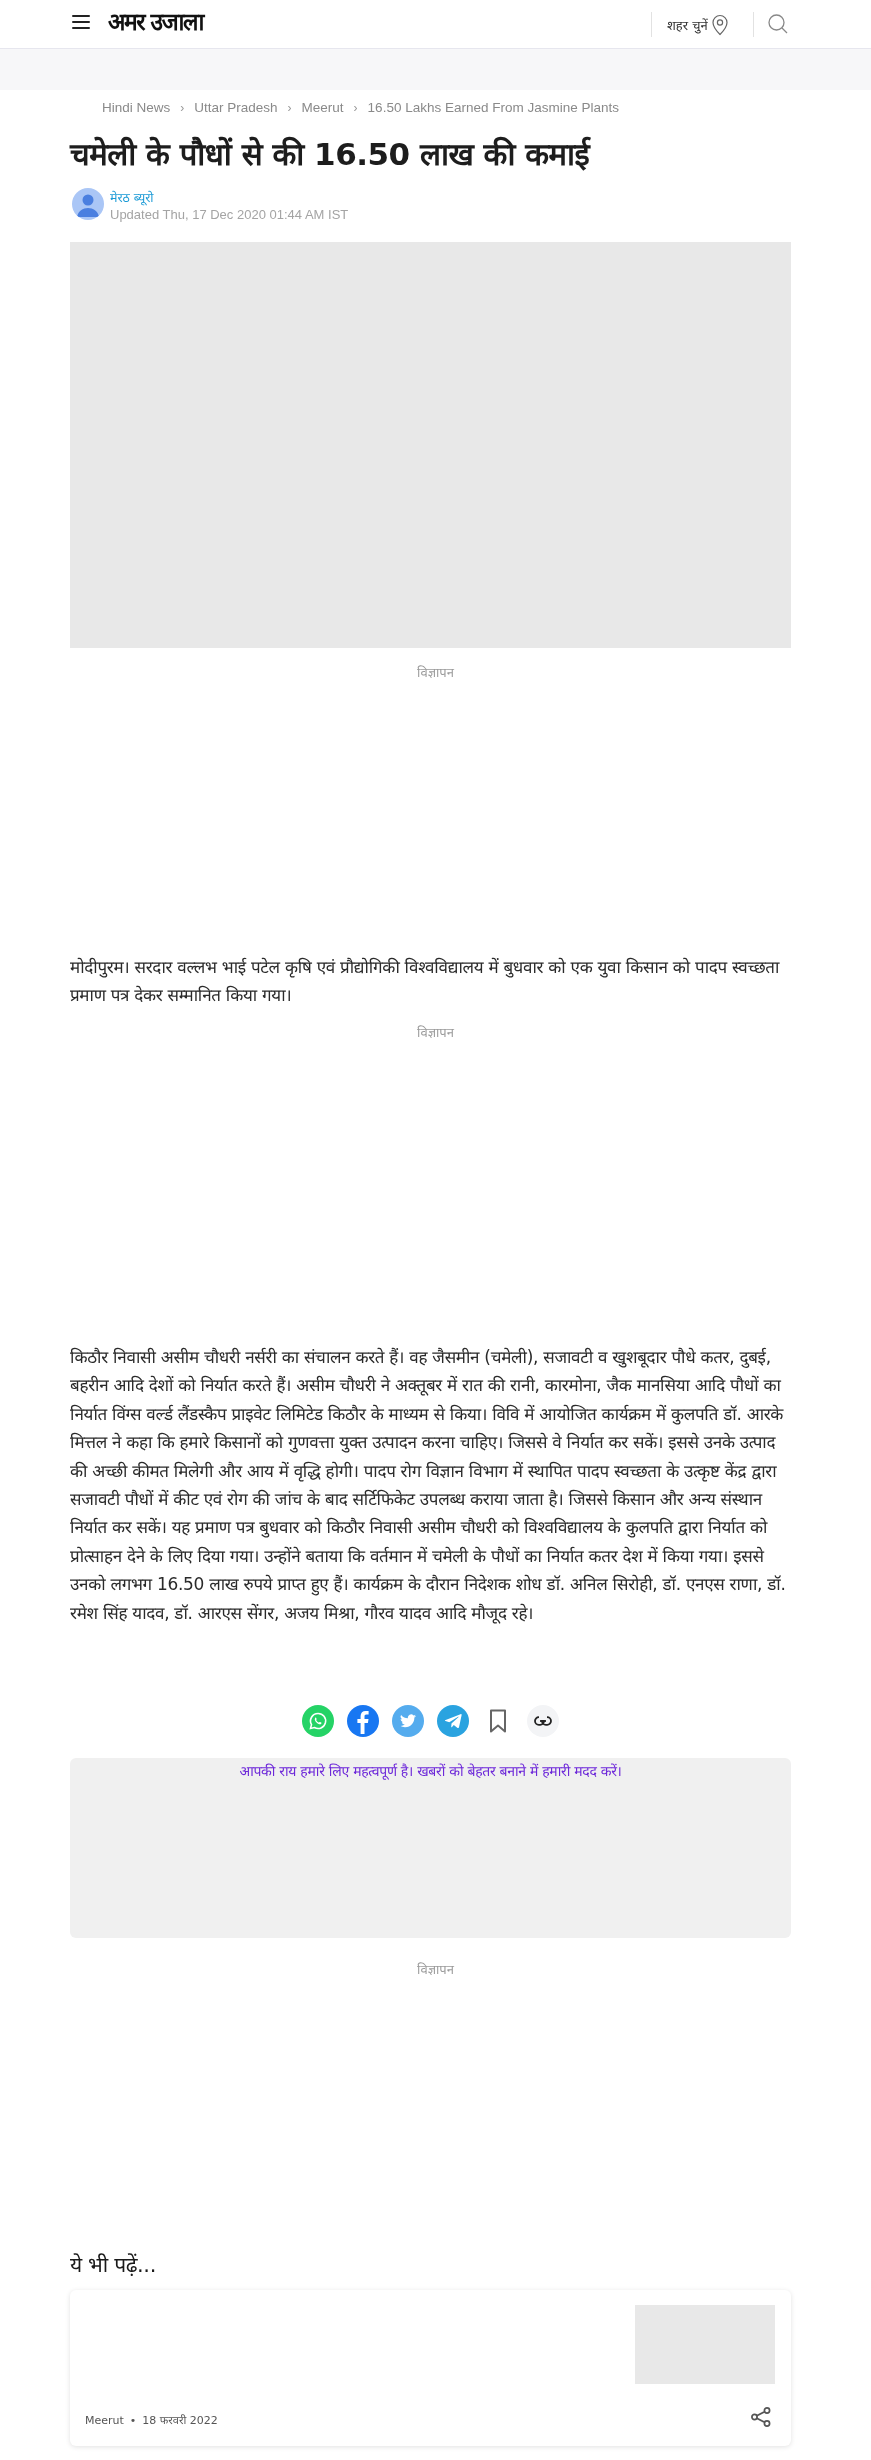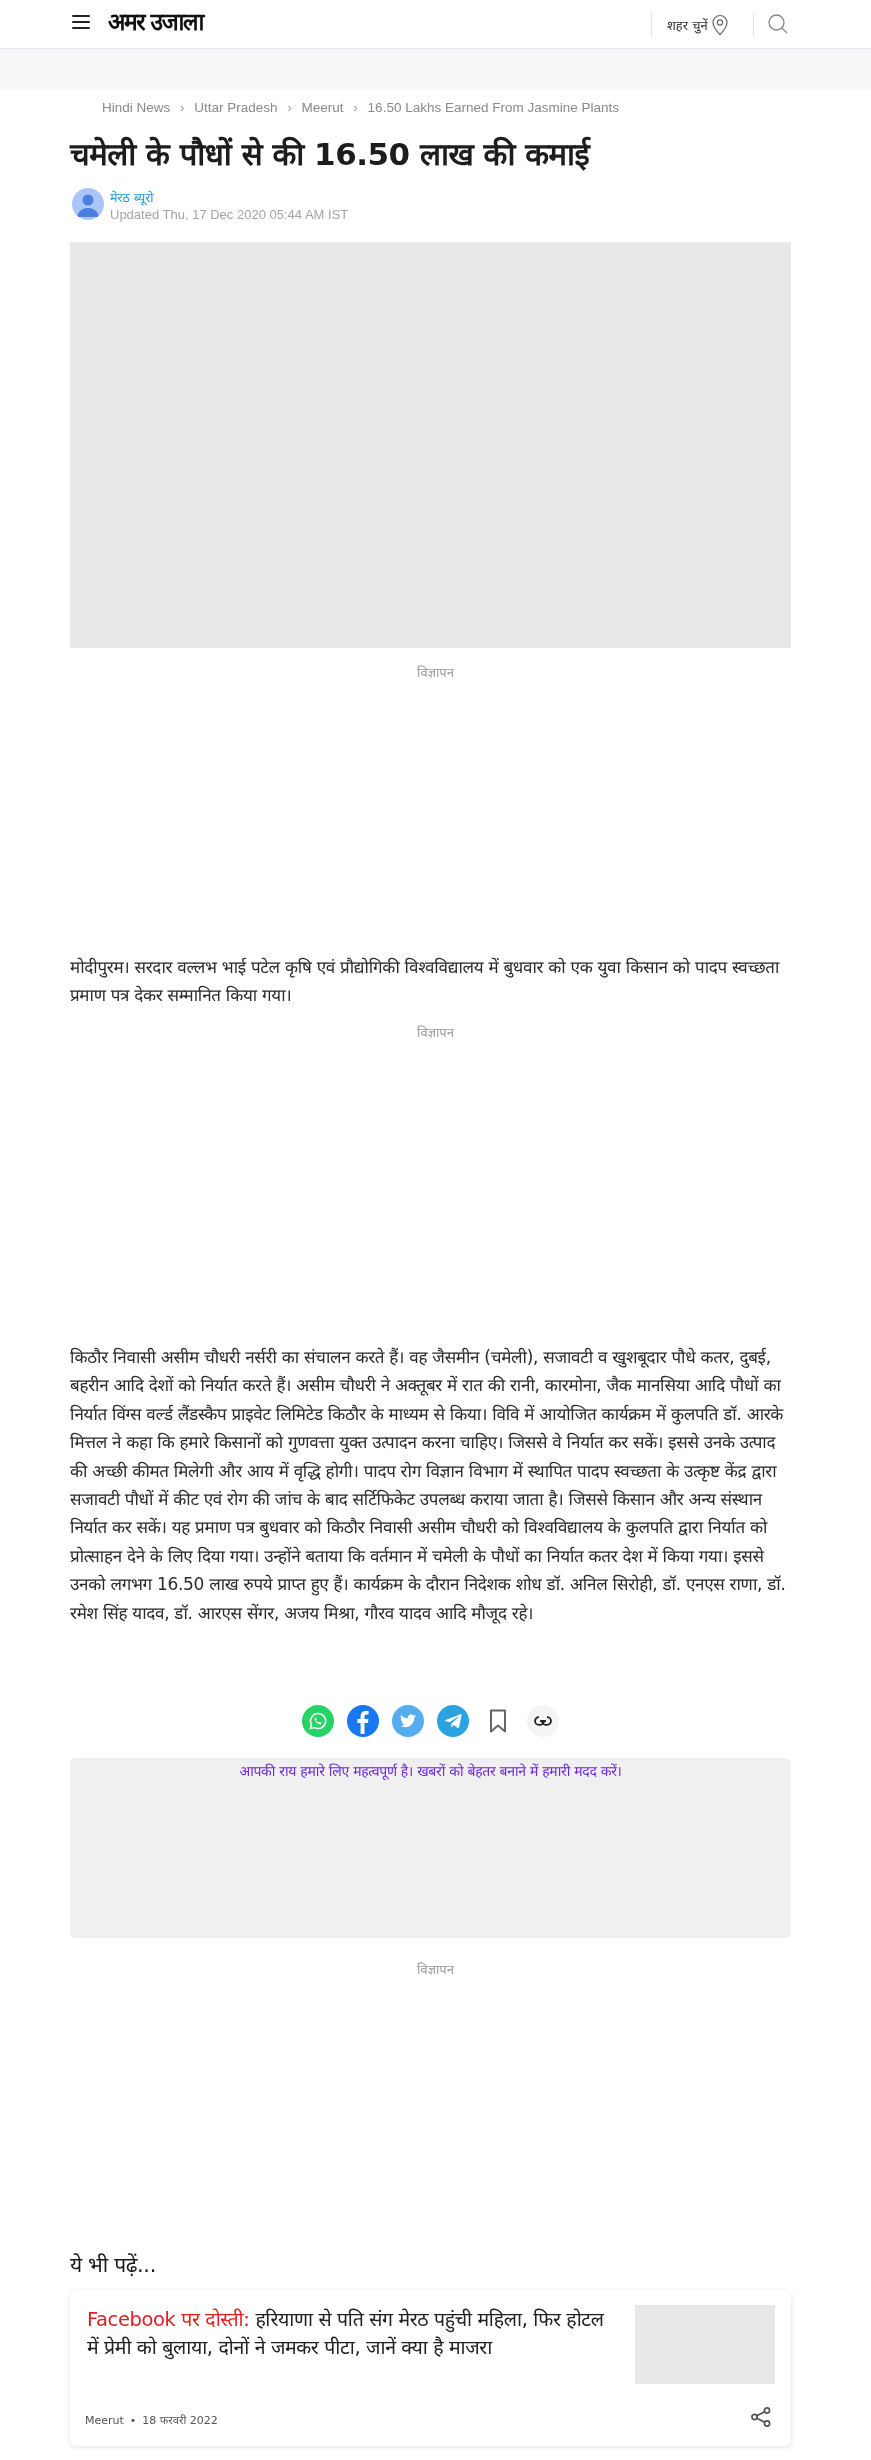--- a/index.html
+++ b/index.html
@@ -89,21 +89,21 @@
 <h1 class="title">चमेली के पौधों से की 16.50 लाख की कमाई</h1>
 
 <div class="byline">
   <div class="avatar">
     <svg width="32" height="32" viewBox="0 0 32 32">
         <circle cx="16" cy="12" r="5.5" fill="#4a7fe0"></circle>
         <path d="M5 29c1-6 6-9 11-9s10 3 11 9z" fill="#4a7fe0"></path>
       </svg>
   </div>
   <a class="author">मेरठ ब्यूरो</a>
-  <div class="updated">Updated Thu, 17 Dec 2020 05:44 AM IST</div>
+  <div class="updated">Updated Thu, 17 Dec 2020 01:44 AM IST</div>
 </div>
 
 <div class="hero-img"></div>
 <div class="ad-label" style="top:663px">विज्ञापन</div>
 
 <p class="para" style="top:953px">मोदीपुरम। सरदार वल्लभ भाई पटेल कृषि एवं प्रौद्योगिकी विश्वविद्यालय में बुधवार को एक युवा किसान को पादप स्वच्छता प्रमाण पत्र देकर सम्मानित किया गया।</p>
 <div class="ad-label" style="top:1023px">विज्ञापन</div>
 
 <p class="para" style="top:1343px">किठौर निवासी असीम चौधरी नर्सरी का संचालन करते हैं। वह जैसमीन (चमेली), सजावटी व खुशबूदार पौधे कतर, दुबई, बहरीन आदि देशों को निर्यात करते हैं। असीम चौधरी ने अक्तूबर में रात की रानी, कारमोना, जैक मानसिया आदि पौधों का निर्यात विंग्स वर्ल्ड लैंडस्कैप प्राइवेट लिमिटेड किठौर के माध्यम से किया। विवि में आयोजित कार्यक्रम में कुलपति डॉ. आरके मित्तल ने कहा कि हमारे किसानों को गुणवत्ता युक्त उत्पादन करना चाहिए। जिससे वे निर्यात कर सकें। इससे उनके उत्पाद की अच्छी कीमत मिलेगी और आय में वृद्धि होगी। पादप रोग विज्ञान विभाग में स्थापित पादप स्वच्छता के उत्कृष्ट केंद्र द्वारा सजावटी पौधों में कीट एवं रोग की जांच के बाद सर्टिफिकेट उपलब्ध कराया जाता है। जिससे किसान और अन्य संस्थान निर्यात कर सकें। यह प्रमाण पत्र बुधवार को किठौर निवासी असीम चौधरी को विश्वविद्यालय के कुलपति द्वारा निर्यात को प्रोत्साहन देने के लिए दिया गया। उन्होंने बताया कि वर्तमान में चमेली के पौधों का निर्यात कतर देश में किया गया। इससे उनको लगभग 16.50 लाख रुपये प्राप्त हुए हैं। कार्यक्रम के दौरान निदेशक शोध डॉ. अनिल सिरोही, डॉ. एनएस राणा, डॉ. रमेश सिंह यादव, डॉ. आरएस सेंगर, अजय मिश्रा, गौरव यादव आदि मौजूद रहे।</p>
 
@@ -145,23 +145,20 @@
 </div>
 
 <div class="feedback-box">
   <div class="feedback-text">आपकी राय हमारे लिए महत्वपूर्ण है। खबरों को बेहतर बनाने में हमारी मदद करें।</div>
 </div>
 <div class="ad-label" style="top:1960px">विज्ञापन</div>
 
 <h2 class="read-more-title">ये भी पढ़ें...</h2>
 
 <div class="story-card">
-  <div class="story-headline">
-    <span class="story-kicker">Facebook पर दोस्ती:</span><span>हरियाणा से पति संग मेरठ पहुंची महिला, फिर होटल में प्रेमी को बुलाया, दोनों ने जमकर पीटा, जानें क्या है माजरा</span>
-  </div>
   <div class="story-thumb"></div>
   <div class="story-meta">
     <span>Meerut</span><span class="dot">•</span><span>18 फरवरी 2022</span>
   </div>
   <svg class="story-share" viewBox="0 0 22 22">
       <circle cx="17" cy="4.5" r="2.6" fill="none" stroke="#555" stroke-width="1.7"></circle>
       <circle cx="4.5" cy="11" r="2.6" fill="none" stroke="#555" stroke-width="1.7"></circle>
       <circle cx="17" cy="17.5" r="2.6" fill="none" stroke="#555" stroke-width="1.7"></circle>
       <line x1="6.8" y1="9.8" x2="14.7" y2="5.7" stroke="#555" stroke-width="1.7"></line>
       <line x1="6.8" y1="12.2" x2="14.7" y2="16.3" stroke="#555" stroke-width="1.7"></line>

